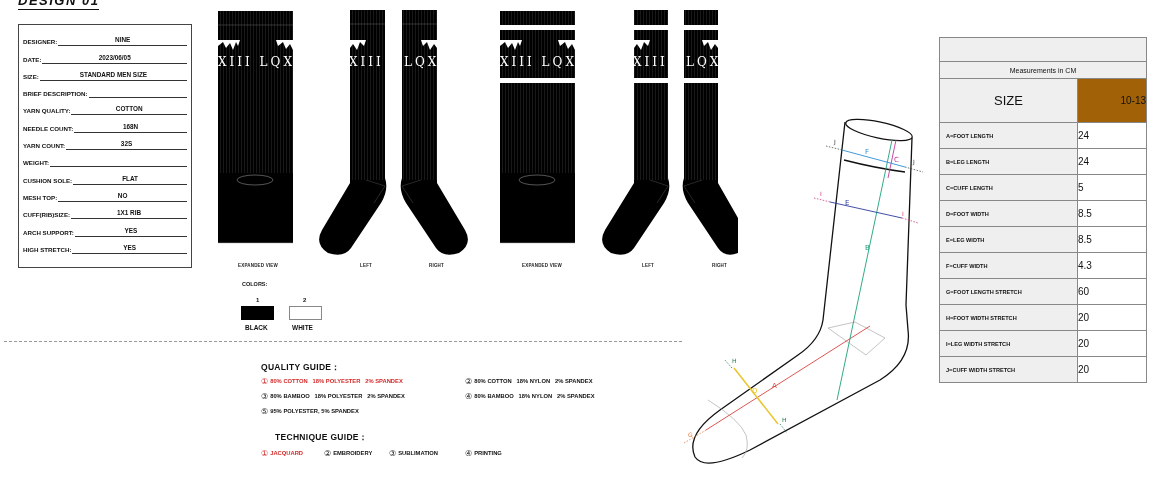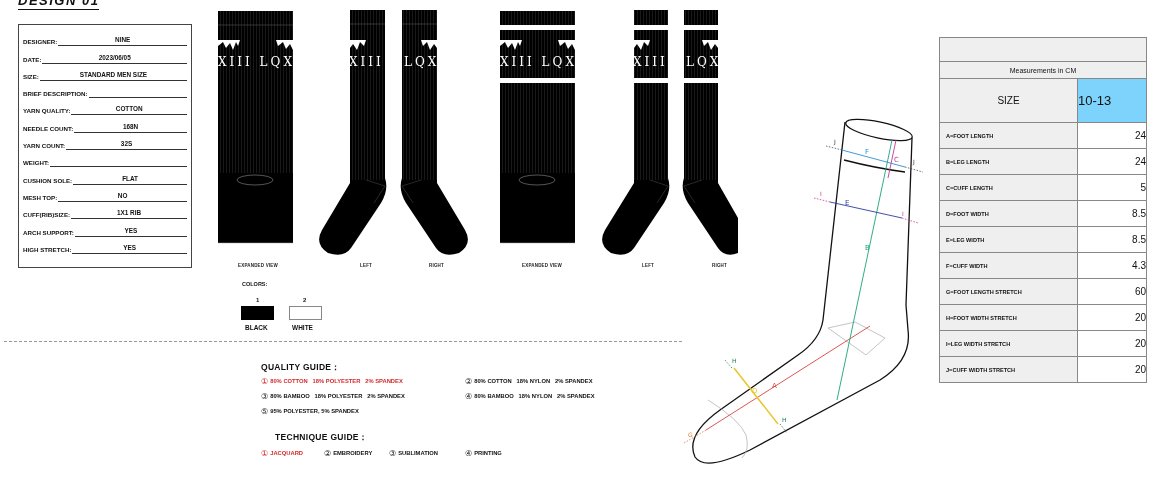--- a/index.html
+++ b/index.html
@@ -45,25 +45,25 @@
   .guide-item .num { font-size: 8px; font-weight: normal; margin-right: 2px; vertical-align: -1px; }
 
   .size-table {
     position: absolute; left: 939px; top: 37px; width: 208px;
     border: 1px solid #888; border-collapse: collapse; background: #fff;
   }
   .size-table td { border: 1px solid #888; }
   .st-title { height: 33px; background: #efefef; text-align: center; font-size: 11.5px; letter-spacing: 0.3px; }
   .st-blank { height: 24px; background: #efefef; }
   .st-meas { height: 17px; background: #efefef; text-align: center; font-size: 7px; }
-  .st-size { height: 44px; background: #efefef; text-align: center; font-size: 10px; }
-  .st-size-val { background: #7dd3fc; text-align: left; font-size: 13px; width: 69px; }
+  .st-size { height: 44px; background: #efefef; text-align: center; font-size: 13px; }
+  .st-size-val { background: #a16207; text-align: right; font-size: 10px; width: 69px; }
   .st-row td { height: 26px; }
   .st-label { background: #efefef; font-size: 5.6px; font-weight: bold; padding-left: 6px; }
-  .st-val { text-align: right; font-size: 10px; }
+  .st-val { text-align: left; font-size: 10px; }
 </style>
 </head>
 <body>
 
 <div class="design-title">DESIGN 01</div>
 
 <div class="spec-box">
   <div class="spec-row">
       <span class="spec-label">DESIGNER:</span>
       <span class="spec-line">NINE</span>

